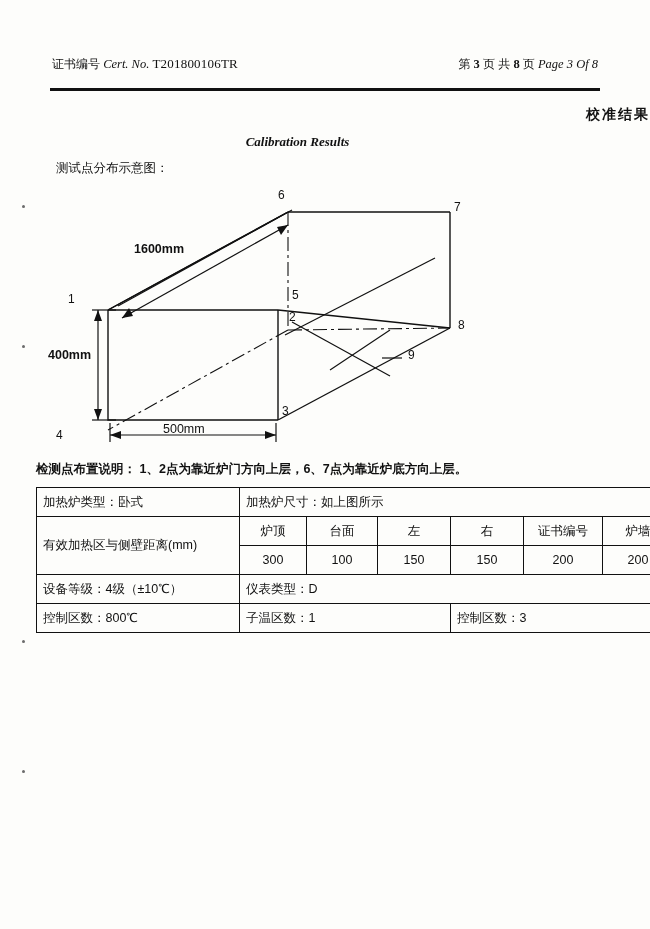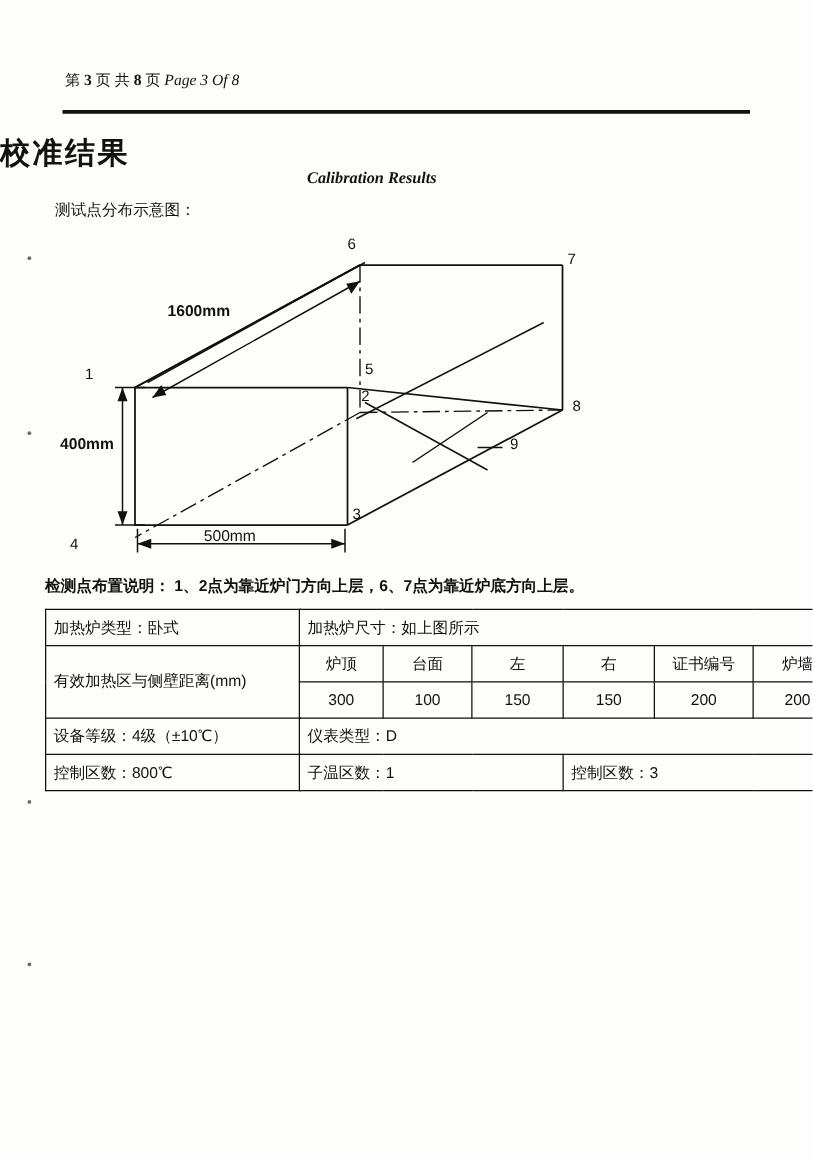--- a/index.html
+++ b/index.html
@@ -70,41 +70,41 @@
     height: 3px;
     background: #111;
   }
 
   
   .title-cn {
     position: absolute;
     top: 106px;
     left: 0;
     width: 650px;
-    text-align: left;
+    text-align: right;
     font-family: "Liberation Sans", sans-serif;
     font-weight: bold;
-    font-size: 24px;
+    font-size: 14px;
     letter-spacing: 2px;
   }
   .title-en {
     position: absolute;
     top: 134px;
     left: 0;
     width: 595px;
     text-align: center;
     font-family: "Liberation Serif", serif;
     font-style: italic;
     font-weight: bold;
     font-size: 13px;
   }
 
   .section-label {
     position: absolute;
-    left: 44px;
+    left: 56px;
     top: 160px;
     font-family: "Liberation Sans", sans-serif;
     font-size: 12.5px;
   }
 
   
   .diagram {
     position: absolute;
     left: 30px;
     top: 180px;
@@ -161,20 +161,25 @@
 <body>
 
 <div class="page">
 
   <div class="mark" style="left:22px; top:205px;"></div>
   <div class="mark" style="left:22px; top:345px;"></div>
   <div class="mark" style="left:22px; top:640px;"></div>
   <div class="mark" style="left:22px; top:770px;"></div>
 
   <div class="header">
+    <div class="header-left">
+      <span class="cert-label">证书编号</span>
+      <span class="cert-label-en">Cert. No.</span>
+      <span class="cert-no">T201800106TR</span>
+    </div>
     <div class="header-right">
       <span class="cn">第</span>
       <b>3</b>
       <span class="cn">页 共</span>
       <b>8</b>
       <span class="cn">页</span>
       <span class="en">Page</span>
       <span class="en">3</span>
       <span class="en">Of</span>
       <span class="en">8</span>

